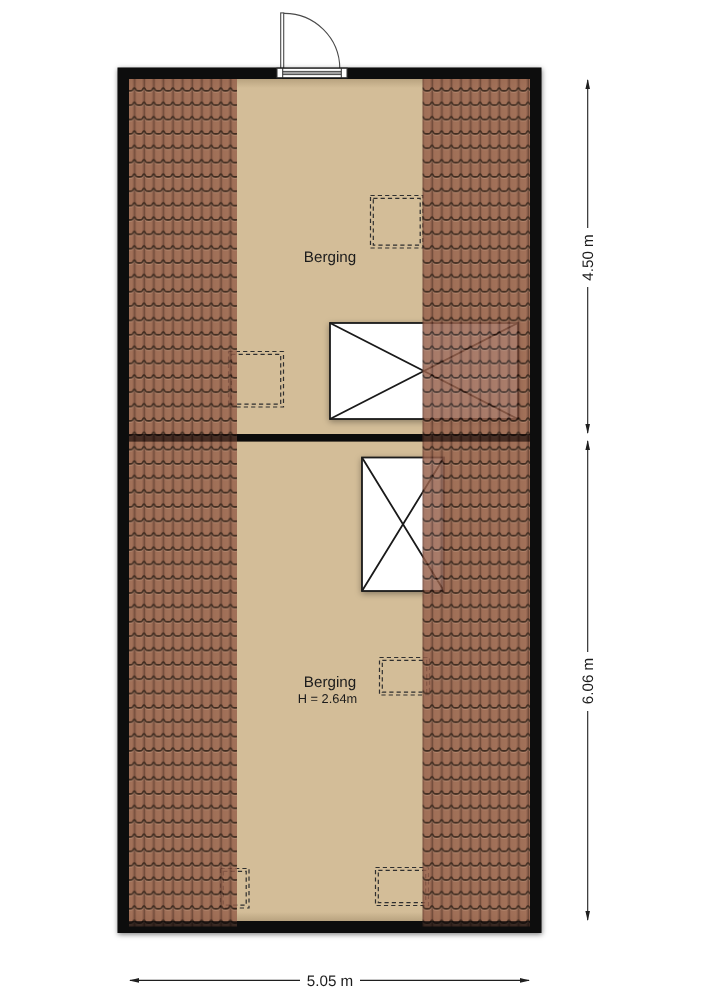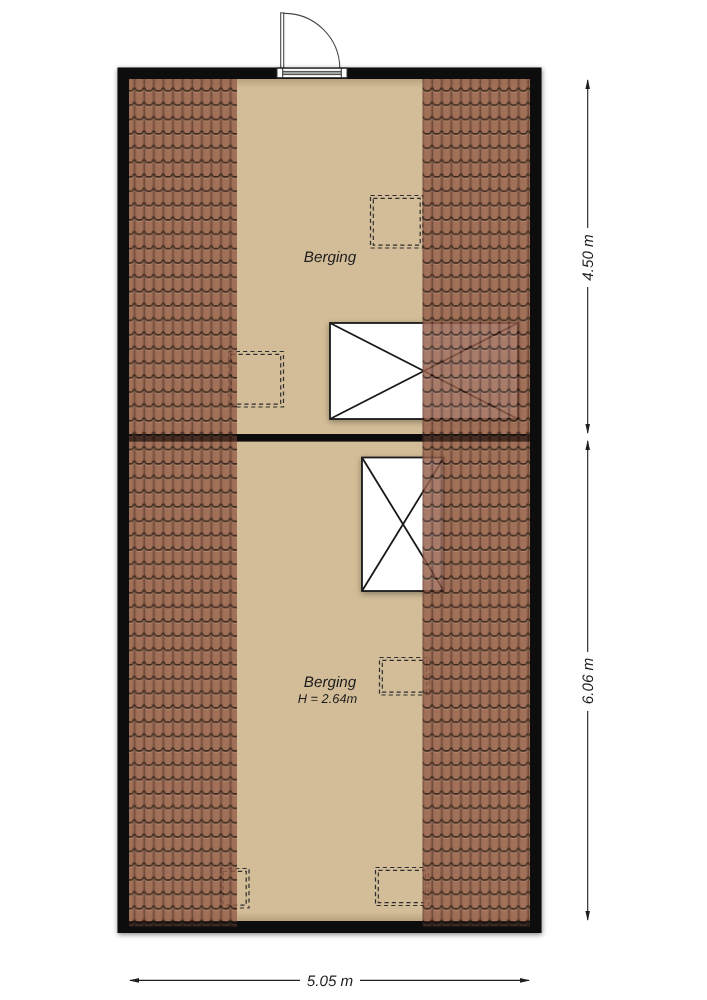--- a/index.html
+++ b/index.html
@@ -1,16 +1,16 @@
 <!DOCTYPE html>
 <html><head>
 <meta charset="utf-8">
 <style>
   html,body{margin:0;padding:0;background:#ffffff;}
-  .page{width:598px;height:1000px;position:relative;font-family:"Liberation Sans", sans-serif;font-style:italic;}
+  .page{width:598px;height:1000px;position:relative;font-family:"Liberation Sans", sans-serif;}
   svg{display:block;}
   text{font-family:"Liberation Sans", sans-serif;}
 </style>
 </head>
 <body>
 <div class="page">
 <svg width="707" height="1000" viewBox="0 0 707 1000" xmlns="http://www.w3.org/2000/svg">
 <defs>
   <linearGradient id="tg" x1="0" y1="0" x2="1" y2="0">
     <stop offset="0" stop-color="#63382a"></stop>

